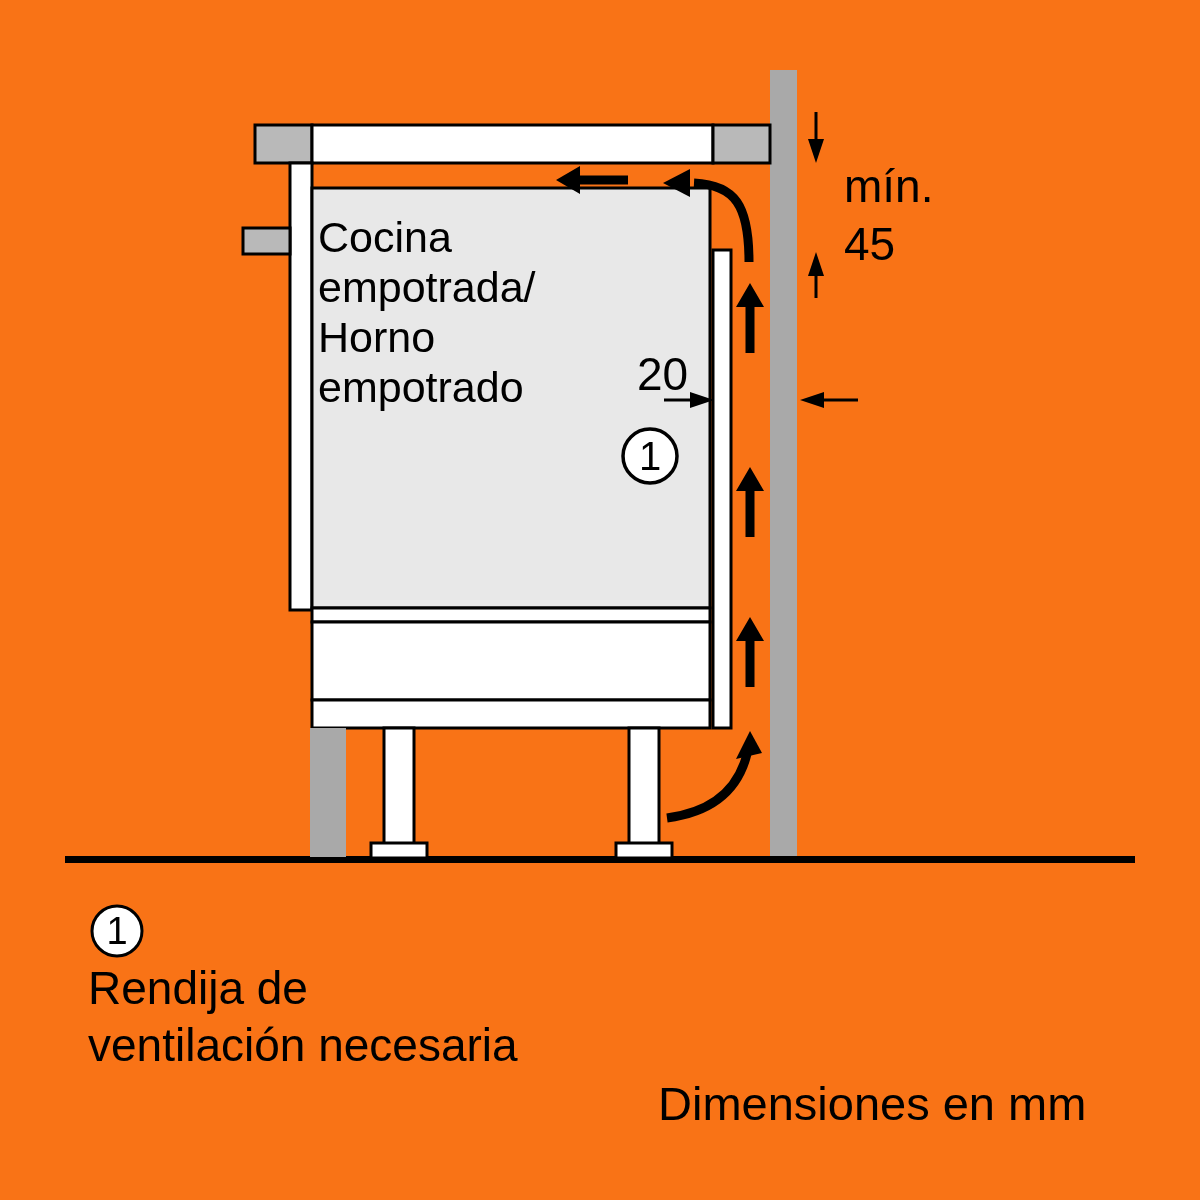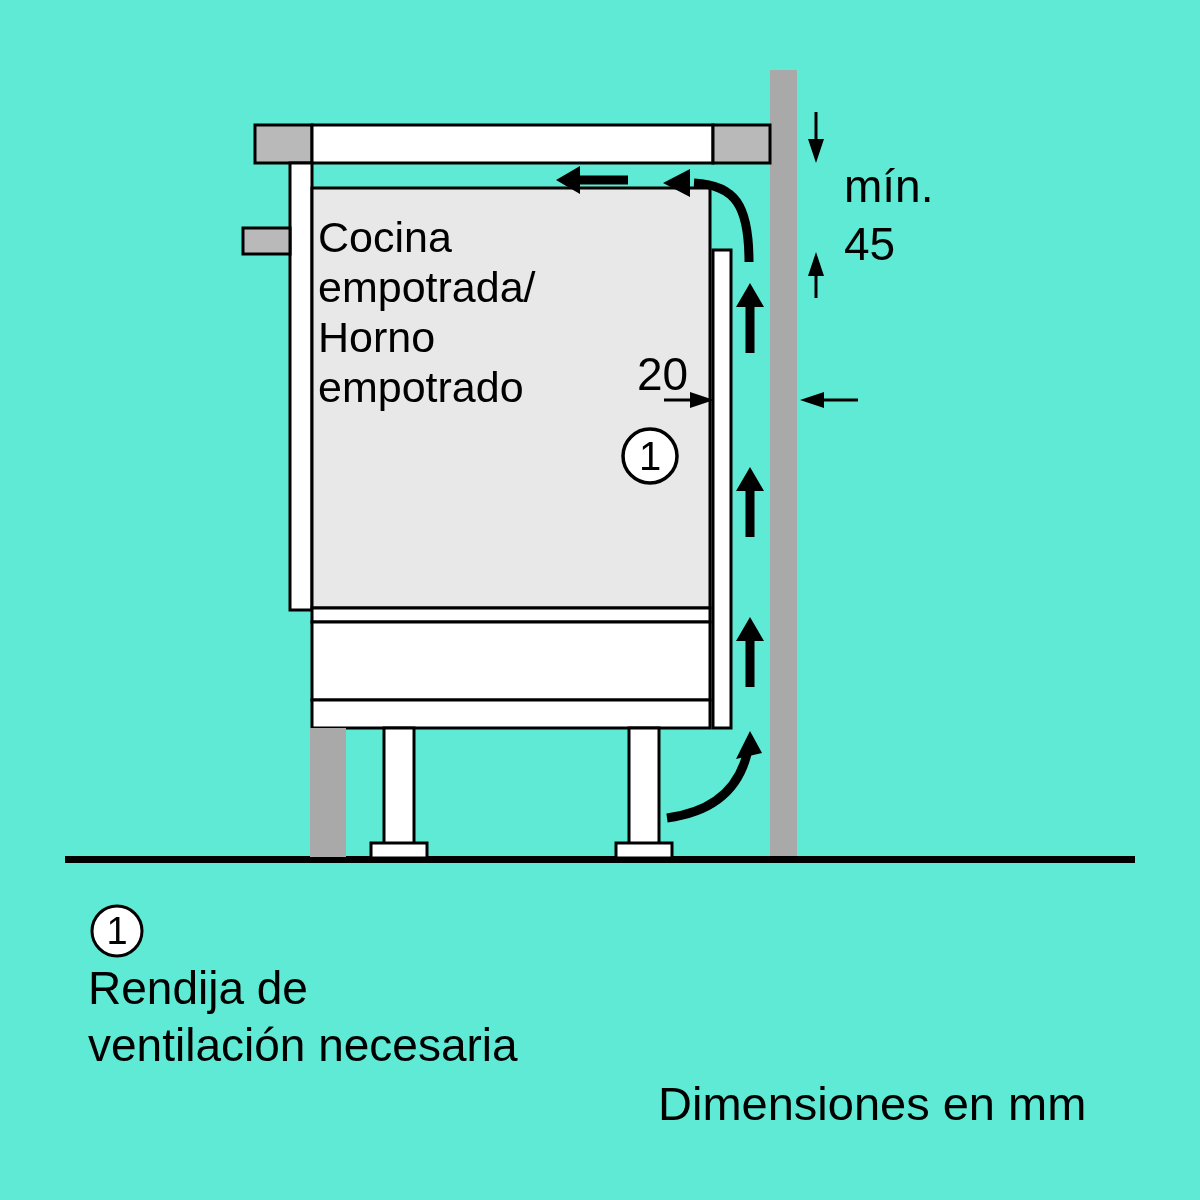--- a/index.html
+++ b/index.html
@@ -7,21 +7,21 @@
     padding: 0;
     background: #ffffff;
     width: 1200px;
     height: 1200px;
     font-family: "Liberation Sans", "DejaVu Sans", sans-serif;
   }
   .stage {
     position: relative;
     width: 1200px;
     height: 1200px;
-    background: #5eead4;
+    background: #f97316;
     overflow: hidden;
   }
   svg { display: block; }
   text {
     font-family: "Liberation Sans", "DejaVu Sans", sans-serif;
     fill: #000000;
   }
   .label-txt  { font-size: 43px; }
   .dim-txt    { font-size: 46px; }
   .callout-txt{ font-size: 40px; }

